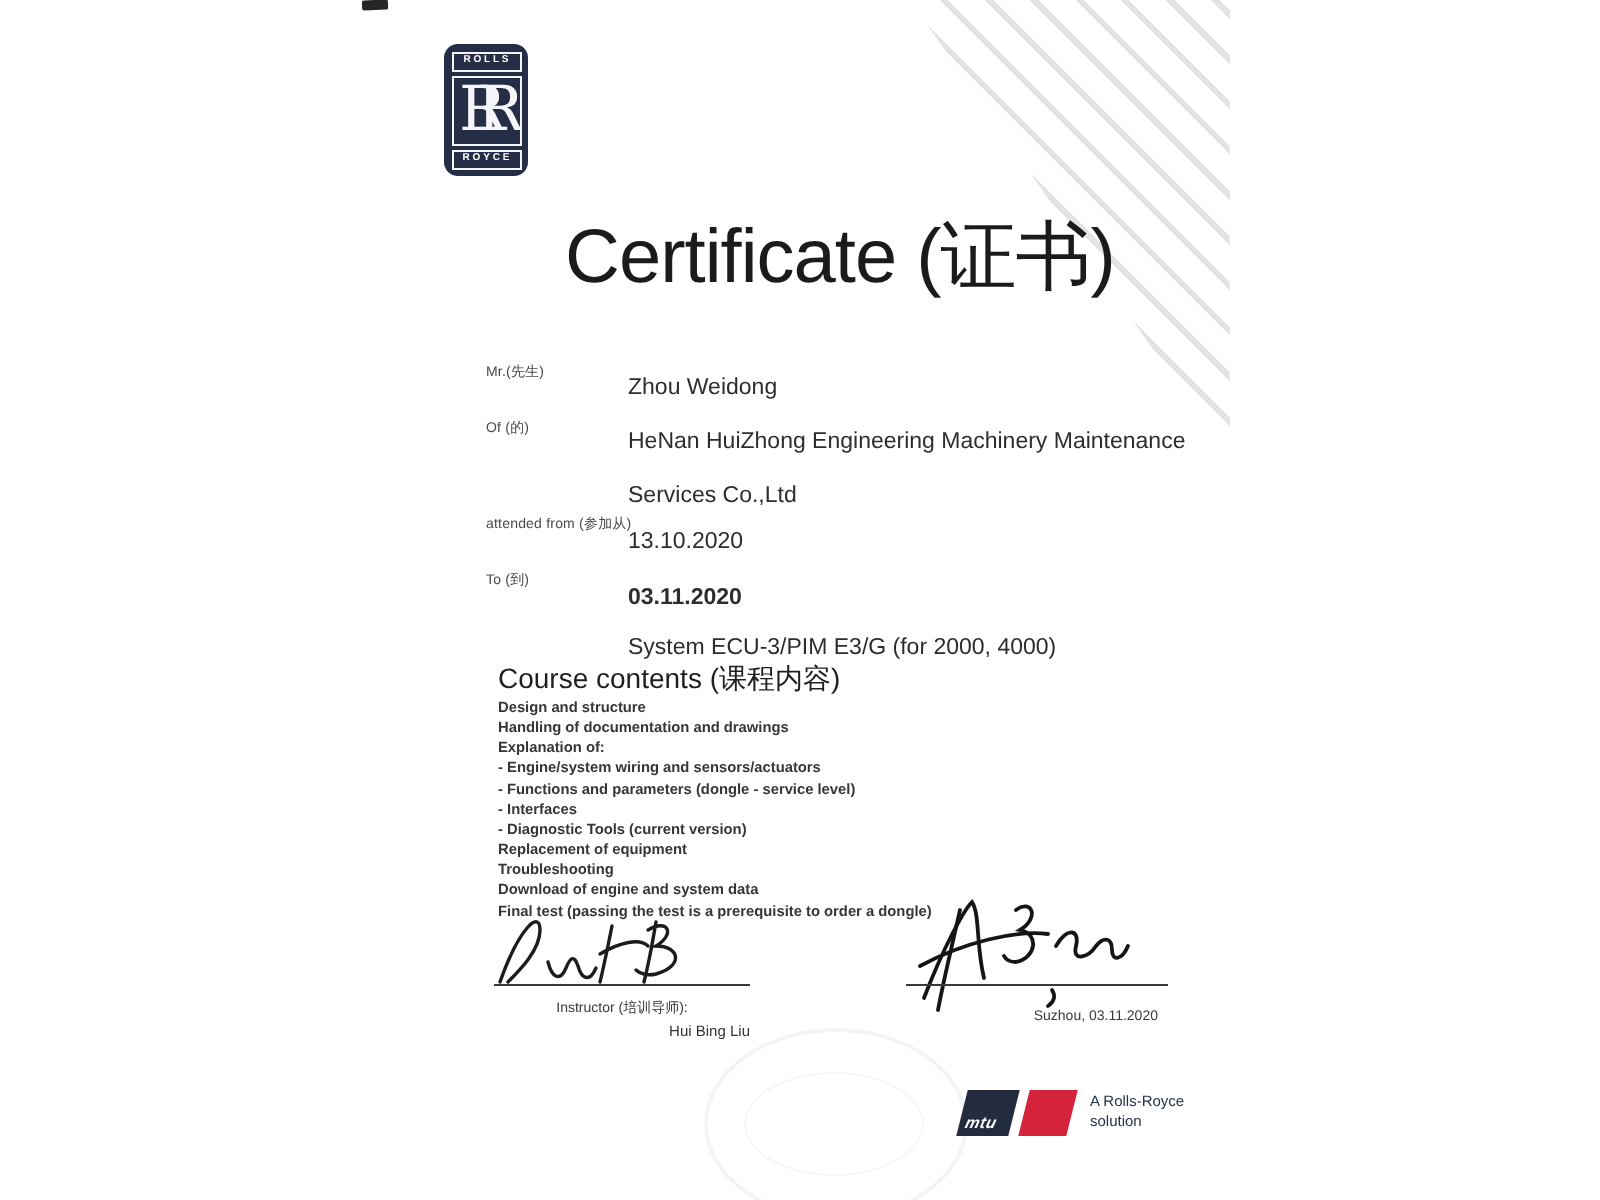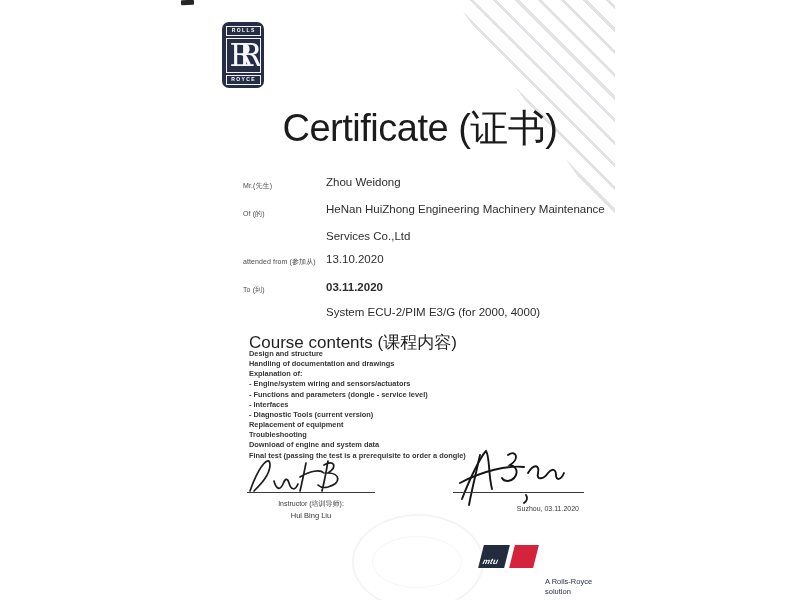--- a/index.html
+++ b/index.html
@@ -35,24 +35,24 @@
   .rr-mono.r2{left:12px;}
 
   
   .title{
     left:170px;top:103px;width:500px;text-align:center;
     font-size:38px;color:#1b1b1b;letter-spacing:-.5px;white-space:nowrap;
   }
 
   
   .flabel{left:243px;width:78px;font-size:7px;color:#4a4a4a;letter-spacing:.1px;}
-  .fvalue{left:326px;font-size:11.5px;color:#2d2d2d;white-space:nowrap;}
+  .fvalue{left:314px;font-size:11.5px;color:#2d2d2d;white-space:nowrap;margin-top:12px;}
 
   
-  .course-head{left:249px;top:331px;font-size:17px;color:#1f1f1f;}
+  .course-head{left:249px;top:331px;font-size:14px;color:#1f1f1f;}
   .course-list{left:249px;top:349px;width:330px;font-weight:bold;}
   .course-item{font-size:7.4px;line-height:10.15px;color:#363636;white-space:nowrap;}
 
   
   .sigline{height:1px;background:#3a3a3a;}
   .sig-label{font-size:7px;color:#3a3a3a;text-align:center;}
   .sig-name{font-size:7.5px;color:#333;text-align:center;}
   .sig-place{font-size:7px;color:#3a3a3a;text-align:right;}
 
   
@@ -62,21 +62,21 @@
   }
   .stamp::before{
     content:"";position:absolute;left:18px;top:20px;width:88px;height:50px;border-radius:50%;
     border:1px solid #f1f1f4;
   }
 
   
   .mtu-navy{left:481px;top:545px;width:26px;height:23px;background:#232b3e;transform:skewX(-14deg);}
   .mtu-word{position:absolute;left:3px;bottom:2px;color:#fff;font-size:8px;font-style:italic;font-weight:bold;letter-spacing:.3px;line-height:1;}
   .mtu-red{left:512px;top:545px;width:24px;height:23px;background:#d4233a;transform:skewX(-14deg);}
-  .mtu-tag{left:545px;top:546px;font-size:7.5px;line-height:9.5px;color:#27314a;margin-top:31px;}
+  .mtu-tag{left:545px;top:546px;font-size:7.5px;line-height:9.5px;color:#27314a;}
 
   svg.sig{position:absolute;overflow:visible;}
 </style>
 </head>
 <body>
 
 <div id="canvas">
 
   <div class="abs corner-mark"></div>
   <div class="abs diag"></div>
@@ -98,21 +98,21 @@
   <div class="abs flabel" style="top:209px;">Of (的)</div>
   <div class="abs fvalue" style="top:203px;">HeNan HuiZhong Engineering Machinery Maintenance</div>
   <div class="abs fvalue" style="top:230px;text-align:center;">Services Co.,Ltd</div>
 
   <div class="abs flabel" style="top:257px;">attended from (参加从)</div>
   <div class="abs fvalue" style="top:253px;">13.10.2020</div>
 
   <div class="abs flabel" style="top:285px;">To (到)</div>
   <div class="abs fvalue" style="top:281px;font-weight:bold;">03.11.2020</div>
 
-  <div class="abs fvalue" style="top:306px;">System ECU-2/PIM E3/G (for 2000, 4000)</div>
+  <div class="abs fvalue" style="top:306px;">System ECU-3/PIM E3/G (for 2000, 4000)</div>
 
   <div class="abs course-head">Course contents (课程内容)</div>
   <div class="abs course-list">
     <div class="course-item">Design and structure</div>
     <div class="course-item">Handling of documentation and drawings</div>
     <div class="course-item">Explanation of:</div>
     <div class="course-item">- Engine/system wiring and sensors/actuators</div>
     <div class="course-item">- Functions and parameters (dongle - service level)</div>
     <div class="course-item">- Interfaces</div>
     <div class="course-item">- Diagnostic Tools (current version)</div>
@@ -123,21 +123,21 @@
   </div>
 
   <svg class="sig" style="left:240px;top:453px;" width="140" height="42" viewBox="0 0 140 42" fill="none" stroke="#1c1c1c" stroke-width="1.7" stroke-linecap="round">
     <path d="M10,38 C20,10 30,2 30,12 C30,22 20,32 14,38"></path>
     <path d="M34,28 c2,8 6,10 9,3 c2,-5 4,-7 6,-1 c2,7 6,8 9,1"></path>
     <path d="M66,10 C64,20 62,30 60,38 M60,24 C70,18 80,16 84,20"></path>
     <path d="M88,8 C86,20 84,30 82,38 M84,12 c10,-6 14,2 4,8 c12,0 14,10 0,14 c-4,1 -8,0 -10,-2"></path>
   </svg>
   <div class="abs sigline" style="left:247px;top:492px;width:128px;"></div>
   <div class="abs sig-label" style="left:247px;top:499px;width:128px;">Instructor (培训导师):</div>
-  <div class="abs sig-name" style="left:247px;top:511px;width:128px;">Hui Bing Liu</div>
+  <div class="abs sig-name" style="left:247px;top:511px;width:128px;text-align:right;">Hui Bing Liu</div>
 
   <svg class="sig" style="left:452px;top:443px;" width="135" height="65" viewBox="0 0 135 65" fill="none" stroke="#151515" stroke-width="1.9" stroke-linecap="round">
     <path d="M28,12 C24,30 20,46 17,62"></path>
     <path d="M10,56 C20,30 30,12 34,8 C38,14 36,30 40,46"></path>
     <path d="M8,40 C30,28 56,22 72,24"></path>
     <path d="M56,12 c8,-6 12,4 2,10 c10,2 8,14 -2,16 c-3,0 -5,-1 -6,-3"></path>
     <path d="M76,30 c6,-10 12,-8 10,0 c-2,8 6,6 10,0 c4,-5 8,-4 8,2 c0,6 5,5 8,-2"></path>
     <path d="M74,52 c2,3 1,6 -2,8"></path>
   </svg>
   <div class="abs sigline" style="left:453px;top:492px;width:131px;"></div>

